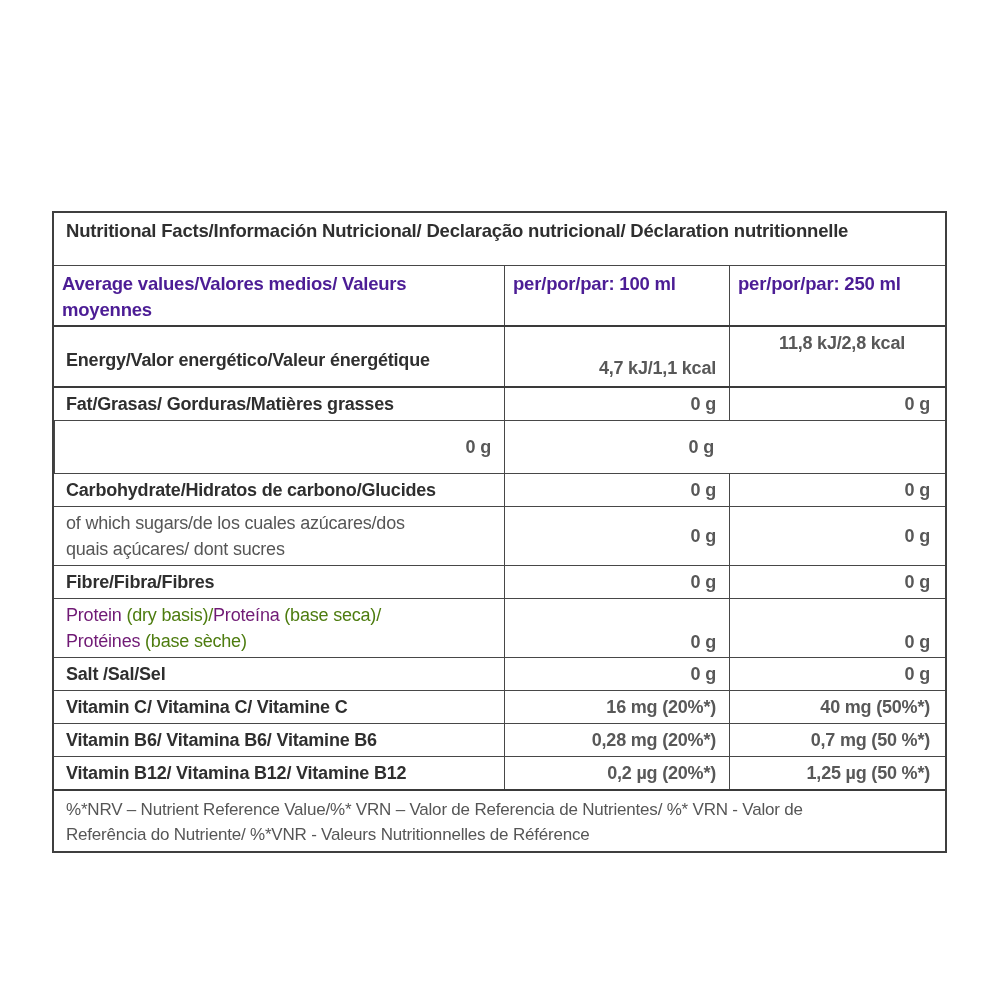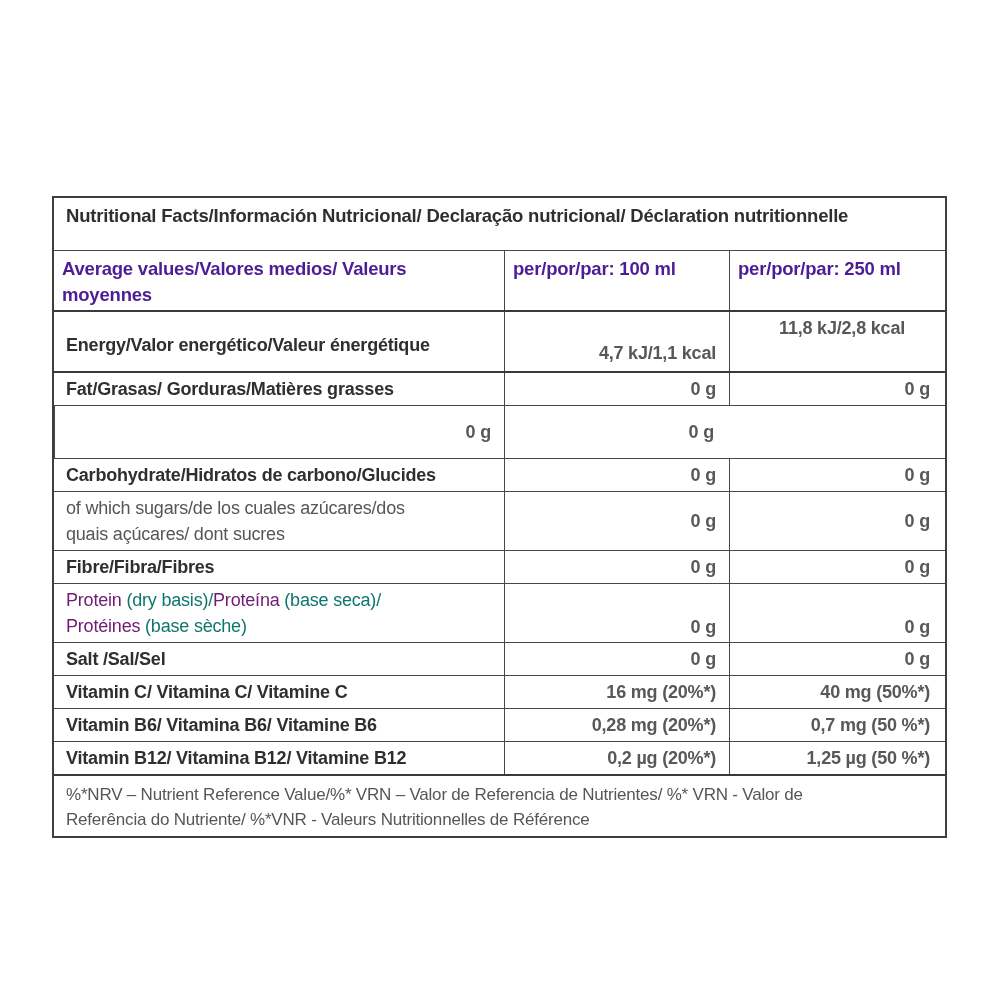--- a/index.html
+++ b/index.html
@@ -14,21 +14,21 @@
   .page {
     position: relative;
     width: 1000px;
     height: 1000px;
     background: #ffffff;
     overflow: hidden;
   }
   .tbl {
     position: absolute;
     left: 52px;
-    top: 196px;
+    top: 211px;
     width: 895px;
     box-sizing: border-box;
     border: 2px solid #3f3f3f;
     background: #ffffff;
     letter-spacing: -0.2px;
   }
   .row {
     display: grid;
     grid-template-columns: 450px 225px 1fr;
     border-top: 1px solid #474747;
@@ -86,21 +86,21 @@
     font-weight: 700;
     font-size: 18px;
     white-space: nowrap;
     text-align: center;
   }
   .c3.val { padding-right: 15px; }
   .val.v-bottom { align-items: flex-end; padding-bottom: 7px; }
   .val.v-top { align-items: flex-start; padding-top: 6px; }
   .c3.val.energy250 { padding-right: 40px; }
   .seg-b { color: #701a75; font-weight: 400; }
-  .seg-l { color: #0f766e; font-weight: 400; }
+  .seg-l { color: #4d7c0f; font-weight: 400; }
   .foot-cell {
     padding: 6px 14px 4px 12px;
     color: #565656;
     font-weight: 400;
     font-size: 17px;
     line-height: 25px;
   }
   .foot-cell .ln { display: block; white-space: nowrap; }
 </style>
 </head>

